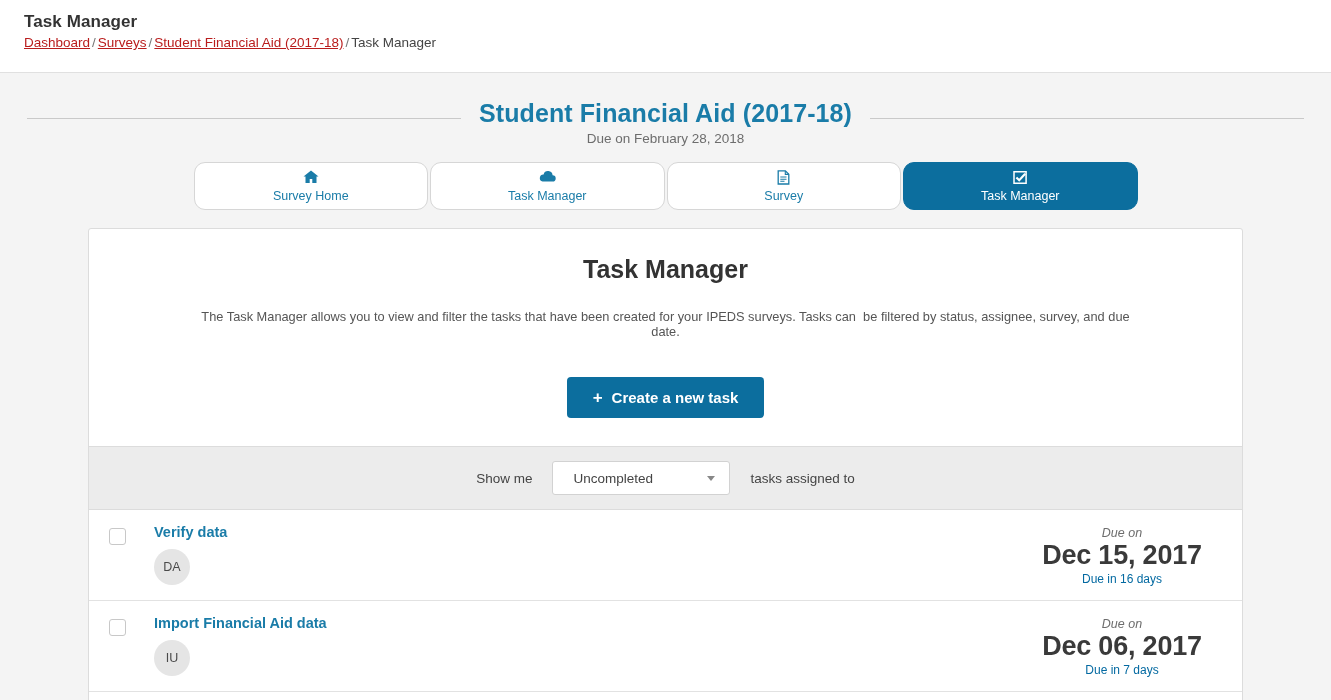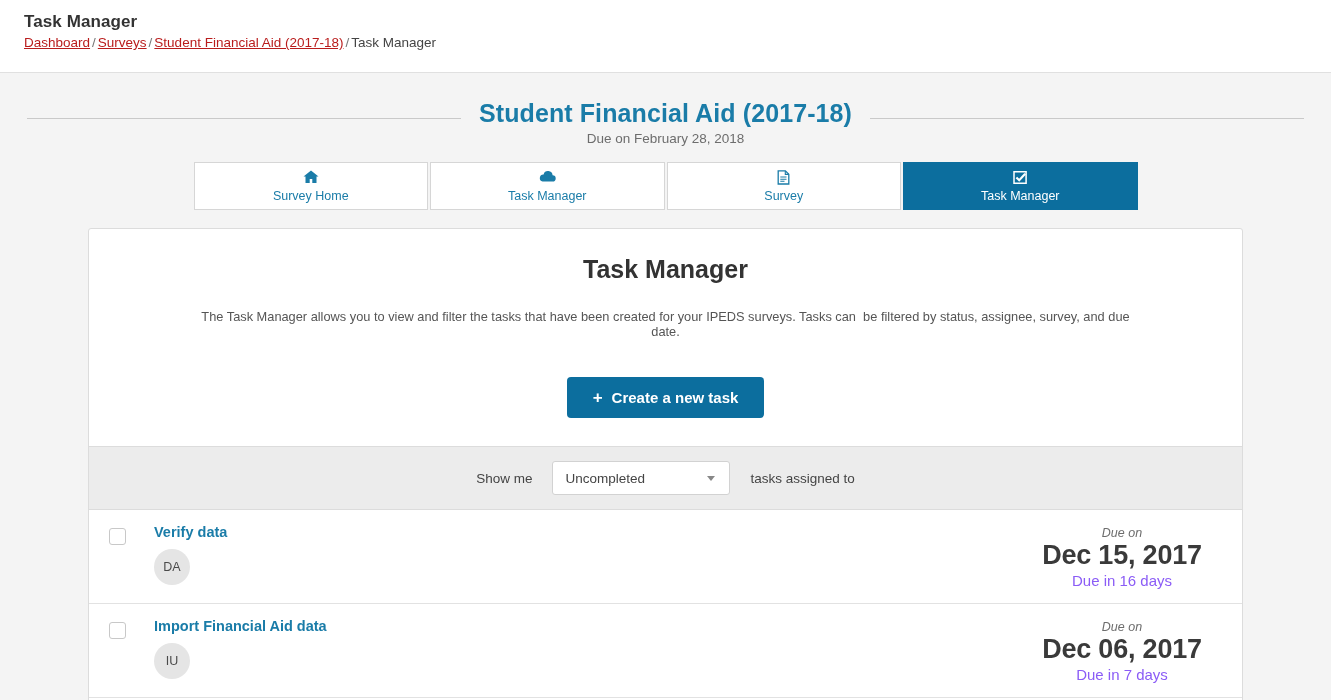--- a/index.html
+++ b/index.html
@@ -71,21 +71,21 @@
   .tabs {
     margin: 16px auto 0 auto;
     width: 944px;
     display: flex;
     gap: 2px;
   }
   .tab {
     flex: 1;
     background: #fff;
     border: 1px solid #d6d6d6;
-    border-radius: 0;
+    border-radius: 11px;
     height: 48px;
     display: flex;
     flex-direction: column;
     align-items: center;
     justify-content: center;
     cursor: pointer;
     color: #1a7ca8;
   }
   .tab .tab-icon {
     line-height: 1;
@@ -161,21 +161,21 @@
     height: 34px;
     display: flex;
     align-items: center;
     cursor: pointer;
   }
   .select.wide-1 { width: 178px; }
   .select.wide-2 { width: 178px; }
   .select .sel-value {
     font-size: 13.5px;
     color: #444;
-    padding-left: 12px;
+    padding-left: 20px;
     flex: 1;
   }
   .select .caret {
     width: 0; height: 0;
     border-left: 4.5px solid transparent;
     border-right: 4.5px solid transparent;
     border-top: 5px solid #888;
     margin-right: 14px;
   }
 
@@ -217,21 +217,21 @@
   }
   .due-block { text-align: center; width: 200px; padding-top: 2px; }
   .due-on { font-size: 12.5px; color: #6d6d6d; font-style: italic; }
   .due-date {
     font-size: 27px;
     font-weight: bold;
     color: #3a3a3a;
     line-height: 1.18;
     letter-spacing: -.2px;
   }
-  .due-in { font-size: 15px; color: #8b5cf6; }
+  .due-in { font-size: 12px; color: #0369a1; }
 
   
   .add-row {
     display: flex;
     align-items: center;
     padding: 17px 20px;
     min-height: 52px;
   }
   .add-row .chk { margin-top: 0; border-color: #d8d8d8; }
   .add-placeholder {

